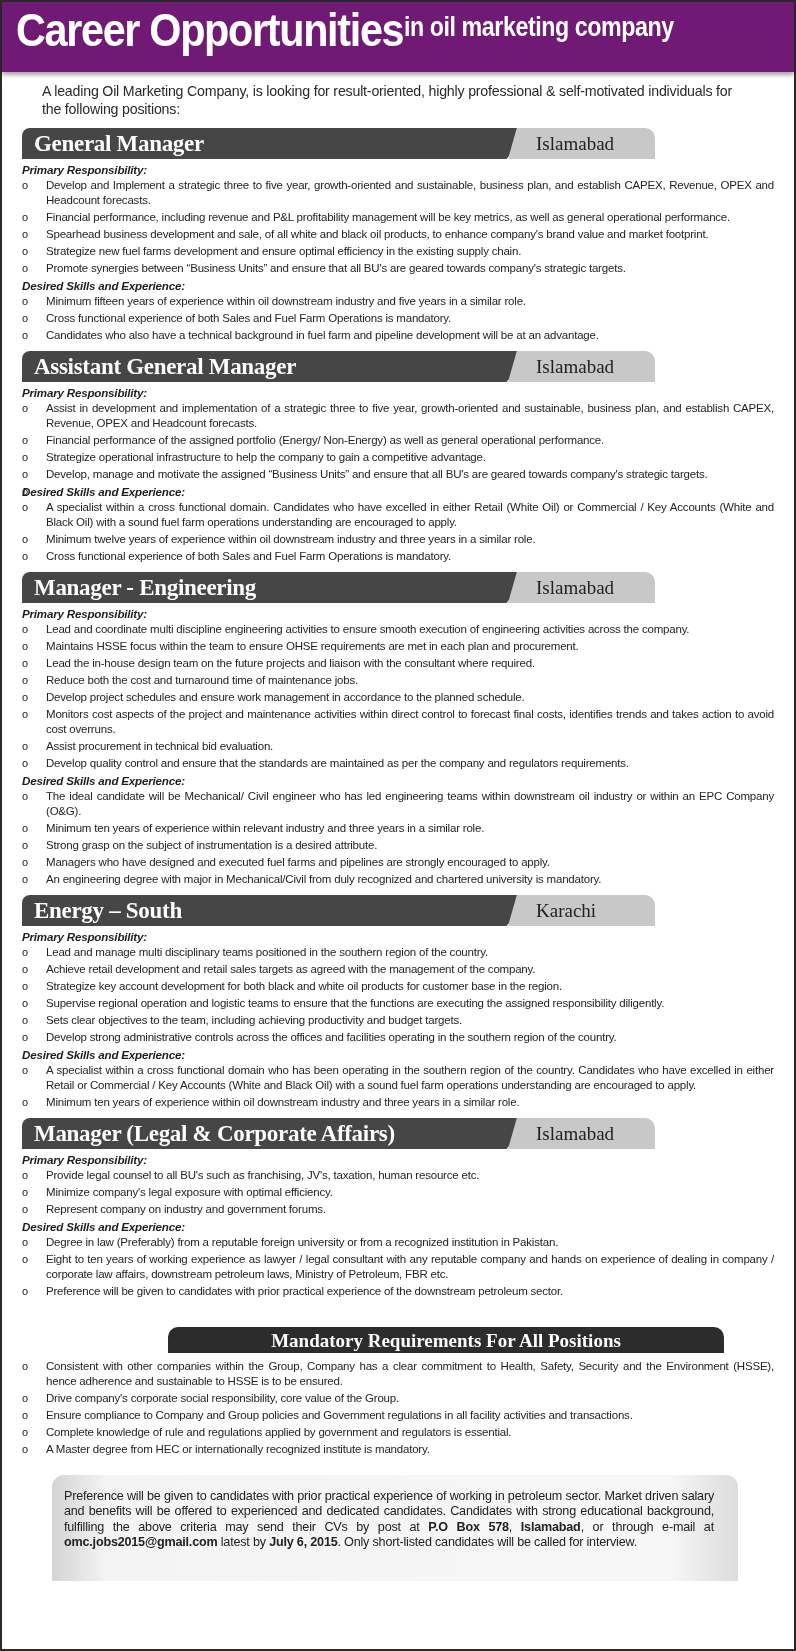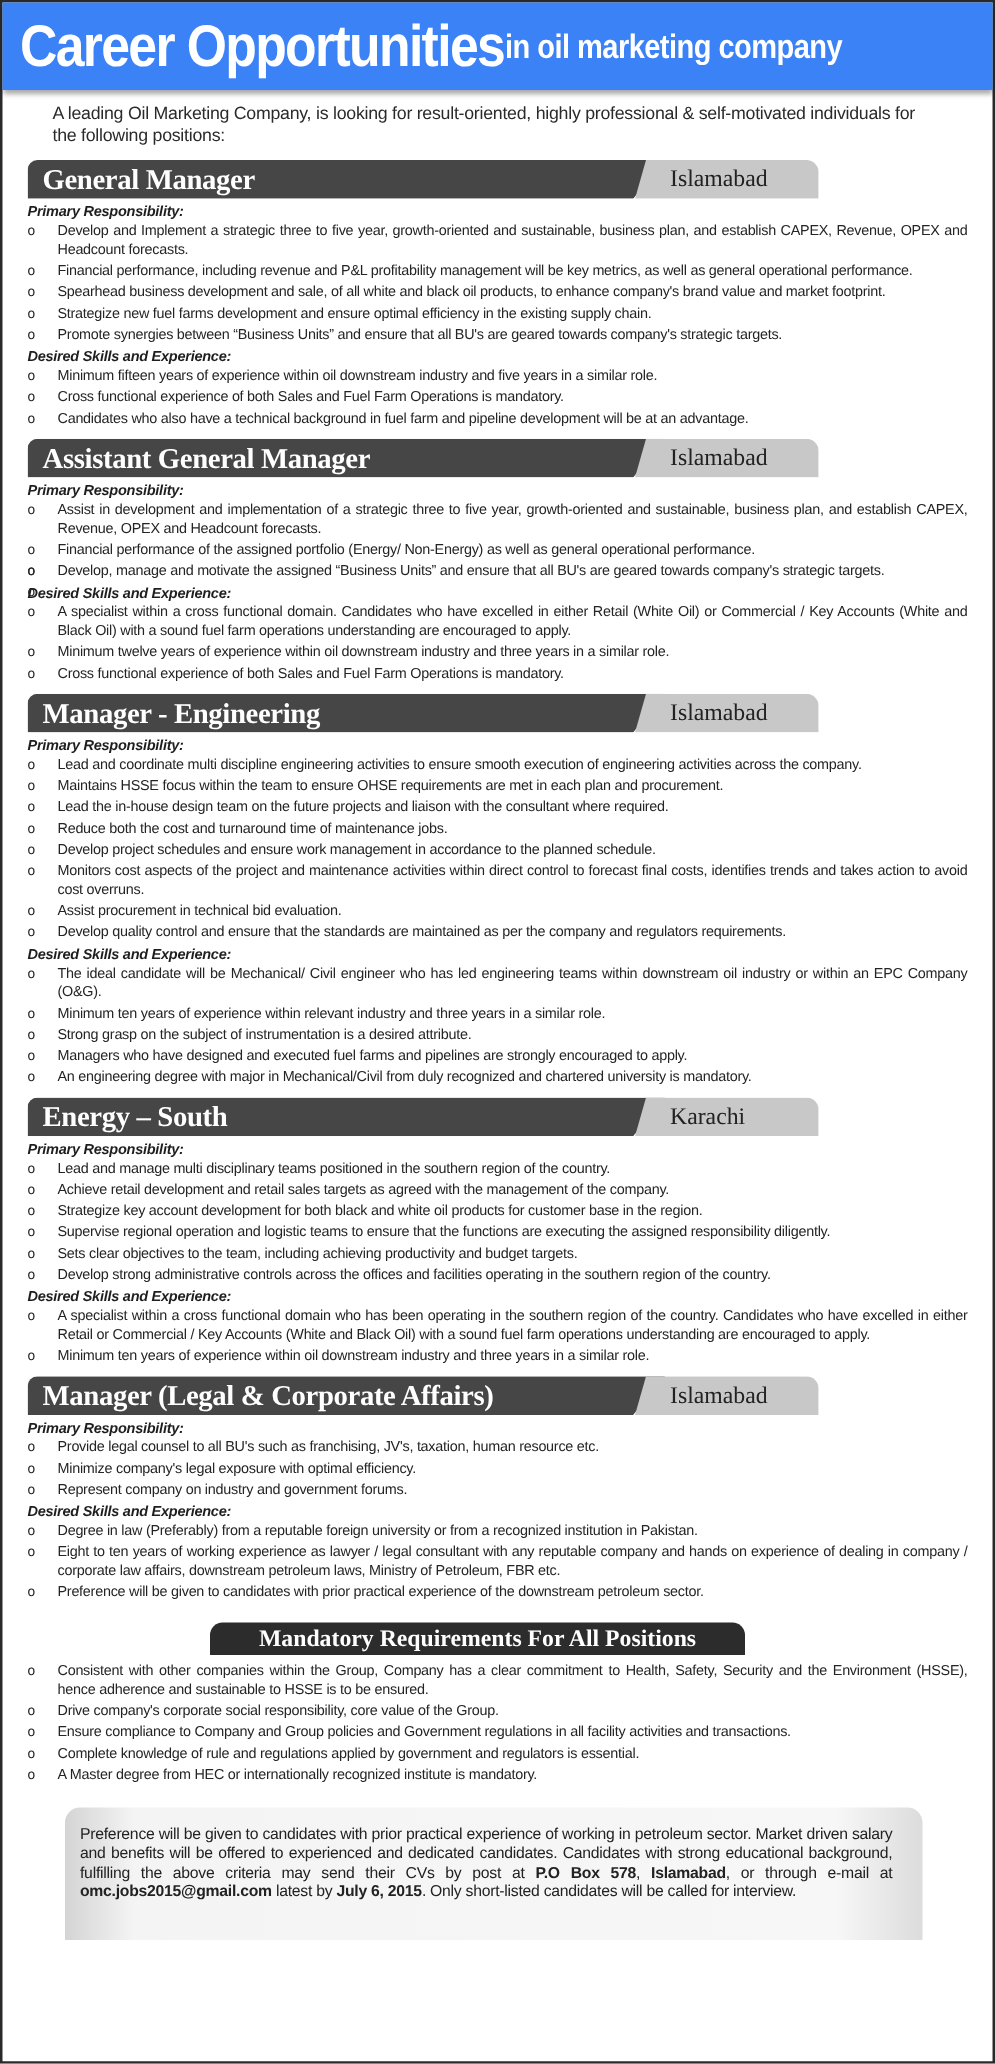--- a/index.html
+++ b/index.html
@@ -1,33 +1,33 @@
 <!DOCTYPE html>
 <html><head>
 <meta charset="utf-8">
 <style>
   html, body { margin: 0; padding: 0; background: #ffffff; }
   body { width: 796px; height: 1651px; position: relative; overflow: hidden; font-family: "Liberation Sans", sans-serif; color: #1e1e1e; }
   .frame { position: absolute; left: 0; top: 0; width: 792px; height: 1647px; border: 2px solid #2a2a2a; background: #fff; }
-  .masthead { height: 70px; background: #3b82f6; display: flex; align-items: center; padding-left: 14px; box-shadow: 0 3px 4px rgba(0,0,0,0.35); }
+  .masthead { height: 70px; background: #701a75; display: flex; align-items: flex-start; padding-left: 14px; box-shadow: 0 3px 4px rgba(0,0,0,0.35); }
   .masthead .big { font-family: "Liberation Sans", sans-serif; font-weight: bold; color: #fff; font-size: 47px; letter-spacing: -1.5px; line-height: 56px; transform: scaleX(0.88); transform-origin: left bottom; white-space: nowrap; }
   .masthead .small { font-weight: bold; color: #fff; font-size: 27px; letter-spacing: -0.5px; line-height: 50px; transform: scaleX(0.86); transform-origin: left bottom; white-space: nowrap; margin-left: -52px; }
   .intro { font-size: 14.2px; line-height: 18px; margin: 10px 40px 10px 40px; color: #2a2a2a; letter-spacing: -0.2px; }
   .section { padding: 0 20px 0 20px; }
   .bar { position: relative; height: 31px; margin: 0 0 3px 0; width: 630px; text-decoration: underline; }
   .bar .dark { position: absolute; left: 0; top: 0; height: 31px; width: 510px; background: #464646; border-radius: 8px 0 0 0; clip-path: polygon(0 0, 100% 0, 95% 100%, 0 100%); }
   .bar .light { position: absolute; left: 486px; top: 0; height: 31px; width: 147px; background: #c8c8c8; border-radius: 0 10px 0 0; clip-path: polygon(6% 0, 100% 0, 100% 100%, 0 100%); }
   .bar .title { position: absolute; left: 12px; top: 0; line-height: 31px; font-family: "Liberation Serif", serif; font-weight: bold; font-size: 23px; color: #fff; letter-spacing: -0.3px; white-space: nowrap; }
   .bar .city { position: absolute; left: 514px; top: 0; line-height: 31px; font-family: "Liberation Serif", serif; font-size: 19px; color: #222; white-space: nowrap; }
   .subhead { font-weight: bold; font-style: italic; font-size: 11.6px; line-height: 15px; margin: 0 0 1px 0; letter-spacing: -0.2px; }
   ul.bl { list-style: none; margin: 0; padding: 0; }
   ul.bl li { position: relative; padding-left: 24px; font-size: 11.5px; line-height: 15px; margin-bottom: 2px; text-align: justify; letter-spacing: -0.2px; color: #242424; }
   ul.bl li .bullet { position: absolute; left: 0; top: 0; font-size: 11px; }
   .gap { height: 6px; }
-  .mand-bar { width: 428px; height: 26px; margin: 8px auto 6px 146px; background: #2c2c2c; border-radius: 10px 10px 0 0; text-align: center; color: #fff; font-family: "Liberation Serif", serif; font-weight: bold; font-size: 19px; line-height: 28px; }
+  .mand-bar { width: 556px; height: 26px; margin: 20px auto 6px 146px; background: #2c2c2c; border-radius: 10px 10px 0 0; text-align: center; color: #fff; font-family: "Liberation Serif", serif; font-weight: bold; font-size: 19px; line-height: 28px; }
   .footer-box { margin: 18px 56px 0 50px; background: linear-gradient(90deg, #d4d4d4 0%, #f4f4f4 8%, #f7f7f7 90%, #dcdcdc 100%); border-radius: 12px 12px 0 0; padding: 14px 24px 14px 12px; font-size: 12.6px; line-height: 15.3px; text-align: justify; letter-spacing: -0.2px; color: #222; height: 78px; }
   .footer-box b { font-weight: bold; }
 </style>
 </head>
 <body>
 
 <div class="frame">
   <div class="masthead">
     <span class="big">Career Opportunities</span>
     <span class="small">in oil marketing company</span>
@@ -63,21 +63,21 @@
         <div class="bar">
           <div class="dark"></div>
           <div class="light"></div>
           <span class="title">Assistant General Manager</span>
           <span class="city">Islamabad</span>
         </div>
         <div class="subhead">Primary Responsibility:</div>
         <ul class="bl">
           <li><span class="bullet">o</span><span>Assist in development and implementation of a strategic three to five year, growth-oriented and sustainable, business plan, and establish CAPEX, Revenue, OPEX and Headcount forecasts.</span></li>
           <li><span class="bullet">o</span><span>Financial performance of the assigned portfolio (Energy/ Non-Energy) as well as general operational performance.</span></li>
-          <li><span class="bullet">o</span></li>
+          <li><span class="bullet">o</span><span>Strategize operational infrastructure to help the company to gain a competitive advantage.</span></li>
           <li><span class="bullet">o</span><span>Develop, manage and motivate the assigned “Business Units” and ensure that all BU's are geared towards company's strategic targets.</span></li>
           <li><span class="bullet">o</span></li>
         </ul>
         <div class="subhead">Desired Skills and Experience:</div>
         <ul class="bl">
           <li><span class="bullet">o</span><span>A specialist within a cross functional domain. Candidates who have excelled in either Retail (White Oil) or Commercial / Key Accounts (White and Black Oil) with a sound fuel farm operations understanding are encouraged to apply.</span></li>
           <li><span class="bullet">o</span><span>Minimum twelve years of experience within oil downstream industry and three years in a similar role.</span></li>
           <li><span class="bullet">o</span><span>Cross functional experience of both Sales and Fuel Farm Operations is mandatory.</span></li>
         </ul>
         <div class="gap"></div>

